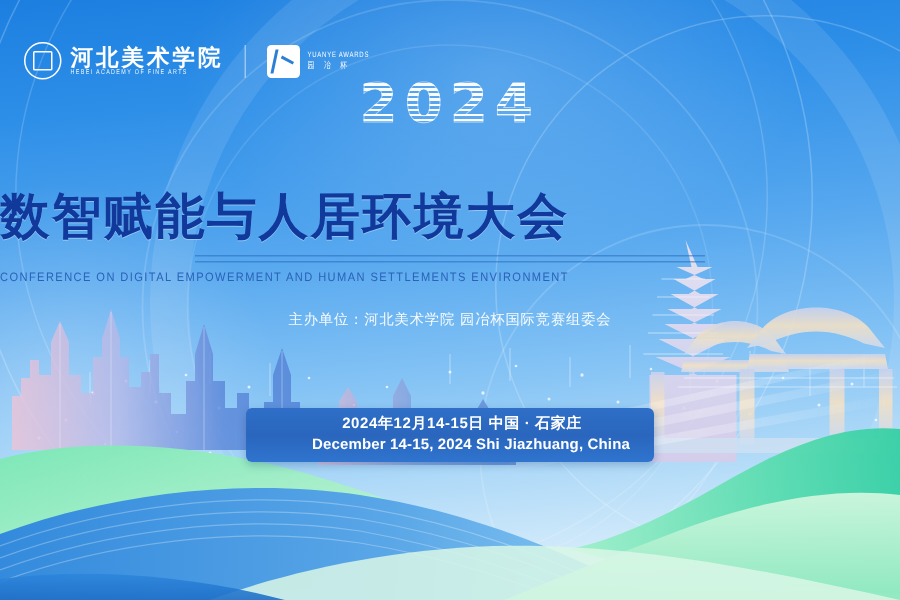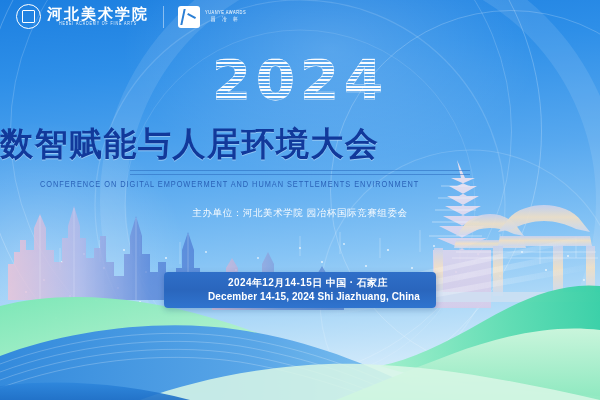--- a/index.html
+++ b/index.html
@@ -61,26 +61,25 @@
   .glow-top {
     width: 420px; height: 260px;
     left: 120px; top: -80px;
     border-radius: 50%;
     background: radial-gradient(ellipse, rgba(255,255,255,0.20) 0%, rgba(255,255,255,0) 70%);
   }
 
   
   .logo-bar {
     position: absolute;
-    left: 16px; top: 4px;
+    left: 16px; top: 28px;
     display: flex;
     align-items: center;
     gap: 14px;
     z-index: 40;
-    text-align: center;
   }
   .logo-academy { display: flex; align-items: center; gap: 6px; }
   .logo-seal {
     width: 23px; height: 23px;
     border: 1.6px solid #ffffff;
     border-radius: 50%;
     position: relative;
     flex: none;
   }
   .logo-seal::after {
@@ -163,21 +162,21 @@
   .year-wrap {
     position: absolute;
     left: 0; right: 0;
     top: 52px;
     text-align: center;
     z-index: 30;
   }
   .year {
     display: inline-block;
     font-family: "DejaVu Sans", sans-serif;
-    font-size: 56px;
+    font-size: 36px;
     font-weight: 700;
     letter-spacing: 5px;
     line-height: 1;
     background-image: repeating-linear-gradient(
       to bottom,
       rgba(255,255,255,0.97) 0px,
       rgba(255,255,255,0.97) 1.6px,
       rgba(255,255,255,0.05) 1.6px,
       rgba(255,255,255,0.05) 3.4px);
     -webkit-background-clip: text;
@@ -210,21 +209,20 @@
     margin: 7px auto 5px auto;
     border-top: 1px solid rgba(42,106,190,0.55);
     border-bottom: 1px solid rgba(42,106,190,0.55);
   }
   .title-en {
     font-size: 7.4px;
     letter-spacing: 0.95px;
     color: #2a62b8;
     white-space: nowrap;
     transform: scaleY(1.1);
-    padding-left: 40px;
   }
 
   
   .organizer {
     position: absolute;
     left: 0; right: 0;
     top: 207px;
     text-align: center;
     z-index: 30;
     font-size: 9.5px;

